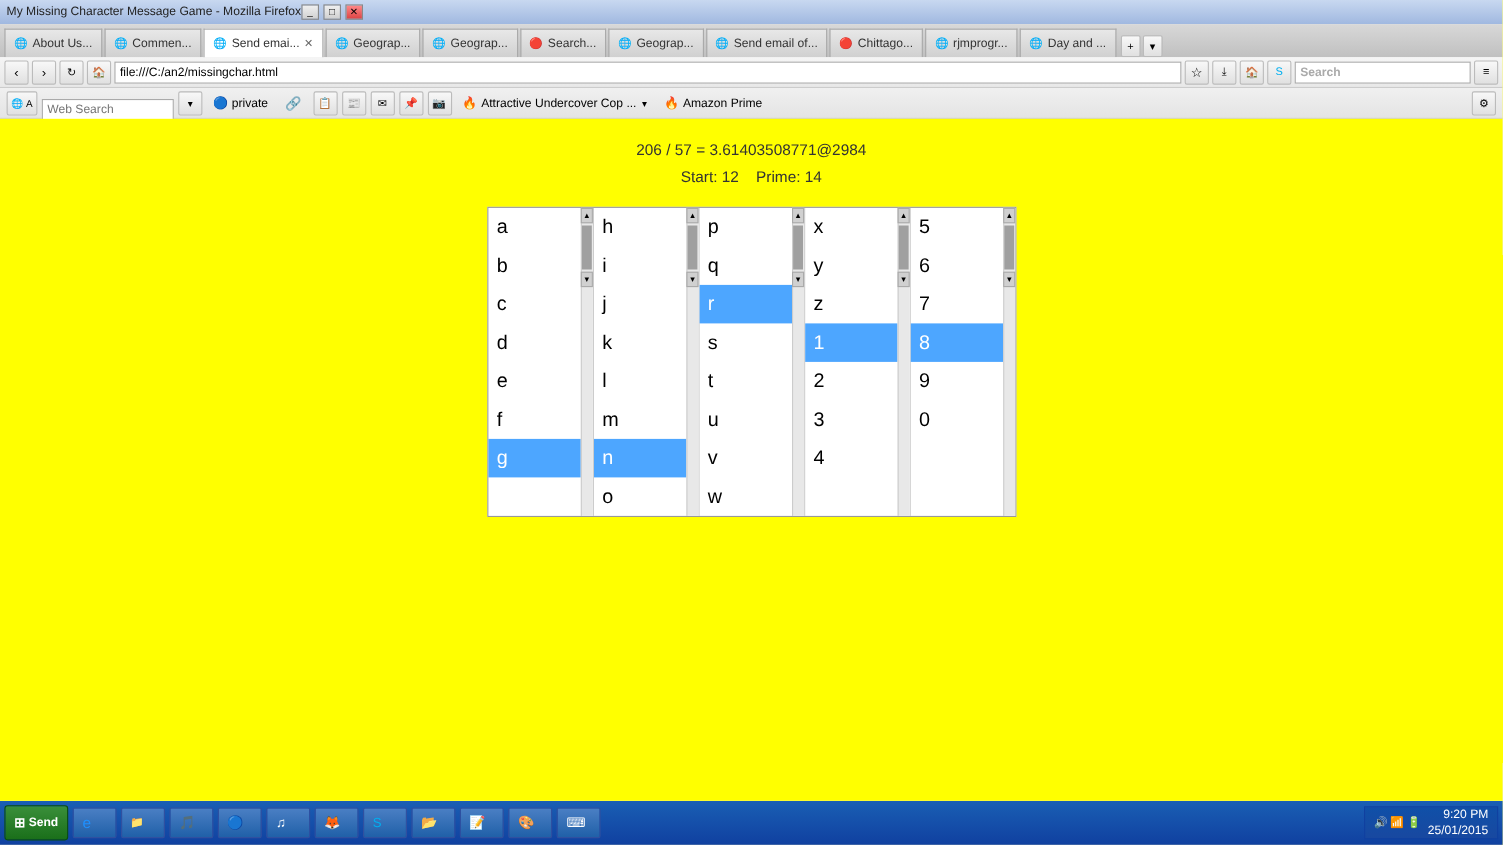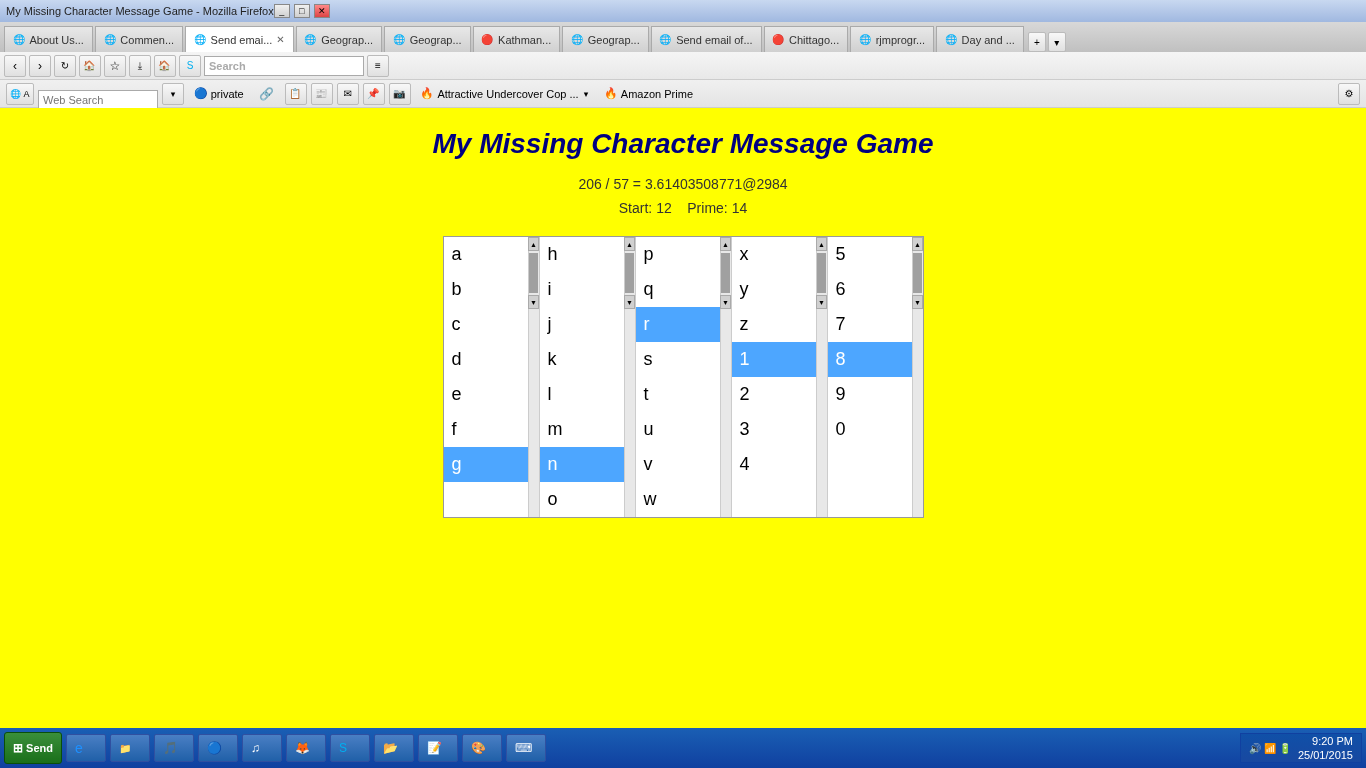--- a/index.html
+++ b/index.html
@@ -310,21 +310,21 @@
     <div class="tab">
       <span class="tab-favicon">🌐</span>
       <span class="tab-label">Geograp...</span>
     </div>
     <div class="tab">
       <span class="tab-favicon">🌐</span>
       <span class="tab-label">Geograp...</span>
     </div>
     <div class="tab">
       <span class="tab-favicon">🔴</span>
-      <span class="tab-label">Kathman...</span>
+      <span class="tab-label">Search...</span>
     </div>
     <div class="tab">
       <span class="tab-favicon">🌐</span>
       <span class="tab-label">Geograp...</span>
     </div>
     <div class="tab">
       <span class="tab-favicon">🌐</span>
       <span class="tab-label">Send email of...</span>
     </div>
     <div class="tab">
@@ -343,20 +343,23 @@
       <div class="nav-btn" style="width:18px;height:20px;font-size:10px;">+</div>
       <div class="nav-btn" style="width:18px;height:20px;font-size:10px;">▾</div>
     </div>
   </div>
 
   <div class="nav-bar">
     <div class="nav-btn">‹</div>
     <div class="nav-btn">›</div>
     <div class="nav-btn" style="font-size:10px;">↻</div>
     <div class="nav-btn" style="font-size:10px;">🏠</div>
+    <div class="address-bar">
+      <span style="font-size:11px;">file:///C:/an2/missingchar.html</span>
+    </div>
     <div class="nav-btn" style="font-size:12px;">☆</div>
     <div class="nav-btn" style="font-size:10px;">⤓</div>
     <div class="nav-btn" style="font-size:10px;">🏠</div>
     <div class="nav-btn" style="font-size:10px;color:#00aff0;">S</div>
     <div class="search-box">
       <span style="color:#aaa;font-size:11px;font-weight:bold;">Search</span>
     </div>
     <div class="nav-btn" style="font-size:10px;">≡</div>
   </div>
 
@@ -381,21 +384,20 @@
     </div>
     <div class="bookmark-item">
       <span>🔥</span>
       <span>Amazon Prime</span>
     </div>
     <div style="flex:1;"></div>
     <div class="nav-btn" style="font-size:10px;">⚙</div>
   </div>
 
   <div class="content-area">
-    <h1 class="page-title">My Missing Character Message Game</h1>
 
     <div class="score-line">
       <span>206 / 57 = 3.61403508771@2984</span>
     </div>
 
     <div class="goes-line">
       <span>Start:</span>
       <span>12</span>
       &nbsp;&nbsp;
       <span>Prime:</span>

